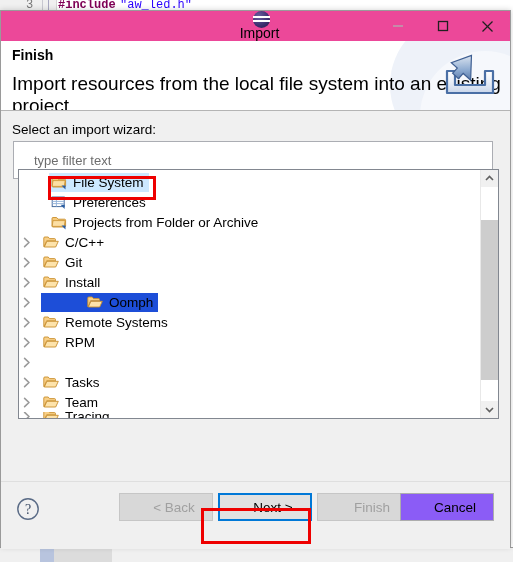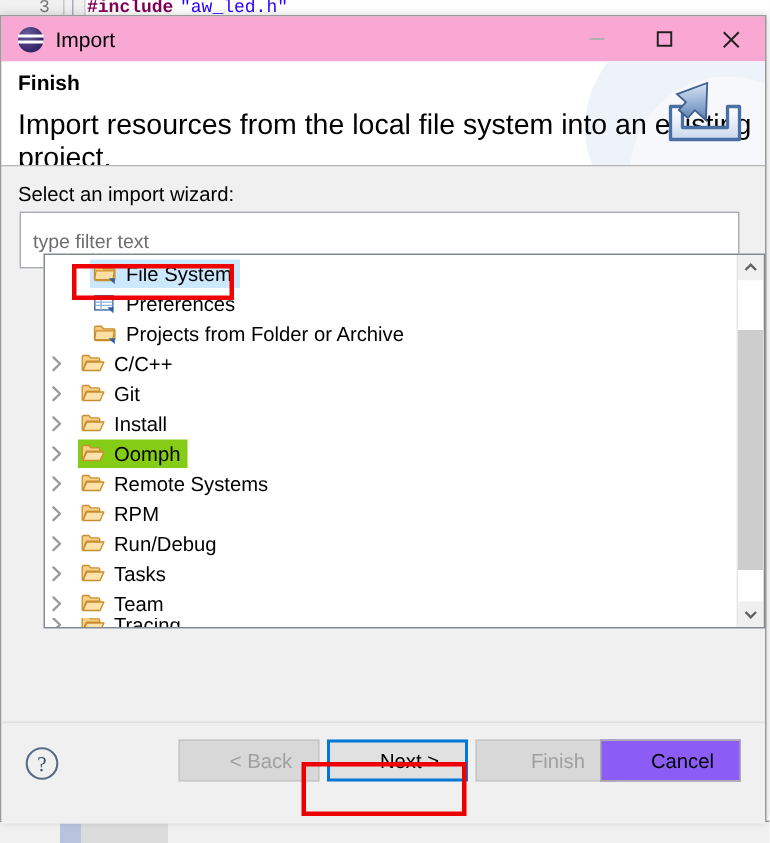--- a/index.html
+++ b/index.html
@@ -86,23 +86,24 @@
     background: #f0f0f0;
     border: 1px solid #9a9a9a;
     box-sizing: border-box;
     box-shadow: 0 0 6px rgba(0,0,0,0.18);
   }
 
   
   #titlebar {
     position: relative;
     height: 30px;
-    background: #f9a8d4;
+    background: #ec4899;
     display: flex;
     align-items: center;
+    flex-direction: column;
   }
   #app-icon {
     margin-left: 11px;
     width: 17px; height: 17px;
     position: relative;
   }
   #app-icon .sphere {
     position: absolute;
     left: 0; top: 0;
     width: 17px; height: 17px;
@@ -195,29 +196,29 @@
     position: absolute;
     left: 12px; top: 30px;
     width: 480px;
     height: 38px;
     box-sizing: border-box;
     border: 1px solid #abadb3;
     background: #ffffff;
     font-family: "Liberation Sans", sans-serif;
     font-size: 13px;
     color: #6d6d6d;
-    padding: 0 8px;
+    padding: 0 20px;
     outline: none;
   }
   #filter-input::placeholder { color: #6d6d6d; opacity: 1; }
 
   
   #tree-wrap {
     position: absolute;
-    left: 28px; top: 58px;
+    left: 17px; top: 58px;
     width: 481px;
     height: 250px;
     box-sizing: border-box;
     border: 1px solid #828790;
     background: #ffffff;
     overflow: hidden;
   }
   #tree-list {
     position: absolute;
     left: 0; top: 2px;
@@ -252,21 +253,21 @@
     align-items: center;
     height: 20px;
   }
   .row-hl {
     display: inline-flex;
     align-items: center;
     height: 19px;
     padding-right: 5px;
   }
   .row-hl.sel  { background: #cce8ff; }
-  .row-hl.hov  { background: #84cc16; }
+  .row-hl.hov  { background: #1d4ed8; padding-left: 44px; }
 
   
   #tree-scroll {
     position: absolute;
     right: 0; top: 0;
     width: 17px;
     height: 248px;
     background: #ffffff;
     border-left: 1px solid #e8e8e8;
   }
@@ -596,29 +597,20 @@
               </div>
             </div>
             <div class="tree-row">
               <div class="row-inner">
                 <span class="twisty">
                   <svg width="8" height="11" viewBox="0 0 8 11">
                     <polyline points="1.6,1.3 6,5.5 1.6,9.7" fill="none" stroke="#9a9a9a" stroke-width="1.6" stroke-linecap="round" stroke-linejoin="round"></polyline>
                   </svg>
                 </span>
                 <span style="width: 6px; flex: 0 0 6px;"></span>
-                <span class="row-hl">
-                  <span class="icon-slot">
-                    <svg width="16" height="14" viewBox="0 0 16 14">
-                      <path d="M0.8 3 C0.8 2.4 1.2 2 1.8 2 L5.2 2 L6.5 3.6 L11.5 3.6 C12.1 3.6 12.5 4 12.5 4.6 L12.5 5.8 L3.6 5.8 L1.2 11.6 L0.8 11.6 Z" fill="#f8cf87" stroke="#c88f2e" stroke-width="0.9" stroke-linejoin="round"></path>
-                      <path d="M3.9 6.3 L15.3 6.3 L12.7 12 L1.3 12 Z" fill="#fde3ab" stroke="#c88f2e" stroke-width="0.9" stroke-linejoin="round"></path>
-                    </svg>
-                  </span>
-                  <span class="row-label">Run/Debug</span>
-                </span>
               </div>
             </div>
             <div class="tree-row">
               <div class="row-inner">
                 <span class="twisty">
                   <svg width="8" height="11" viewBox="0 0 8 11">
                     <polyline points="1.6,1.3 6,5.5 1.6,9.7" fill="none" stroke="#9a9a9a" stroke-width="1.6" stroke-linecap="round" stroke-linejoin="round"></polyline>
                   </svg>
                 </span>
                 <span style="width: 6px; flex: 0 0 6px;"></span>

